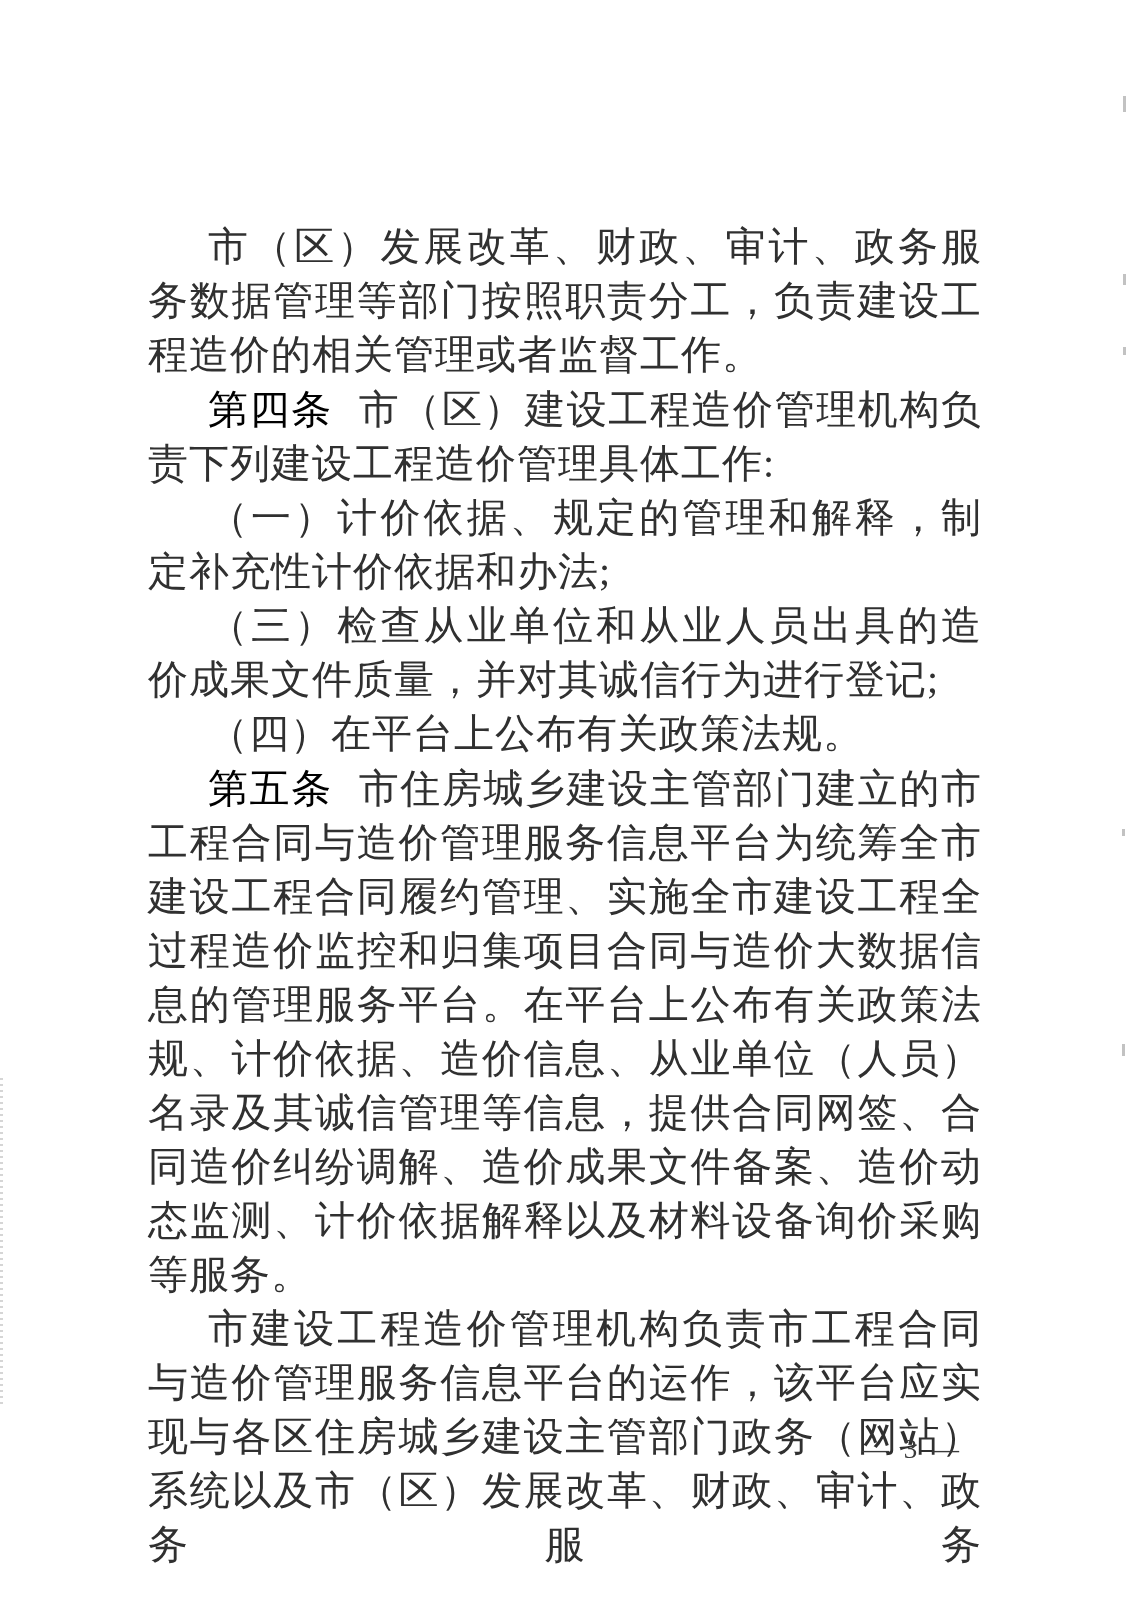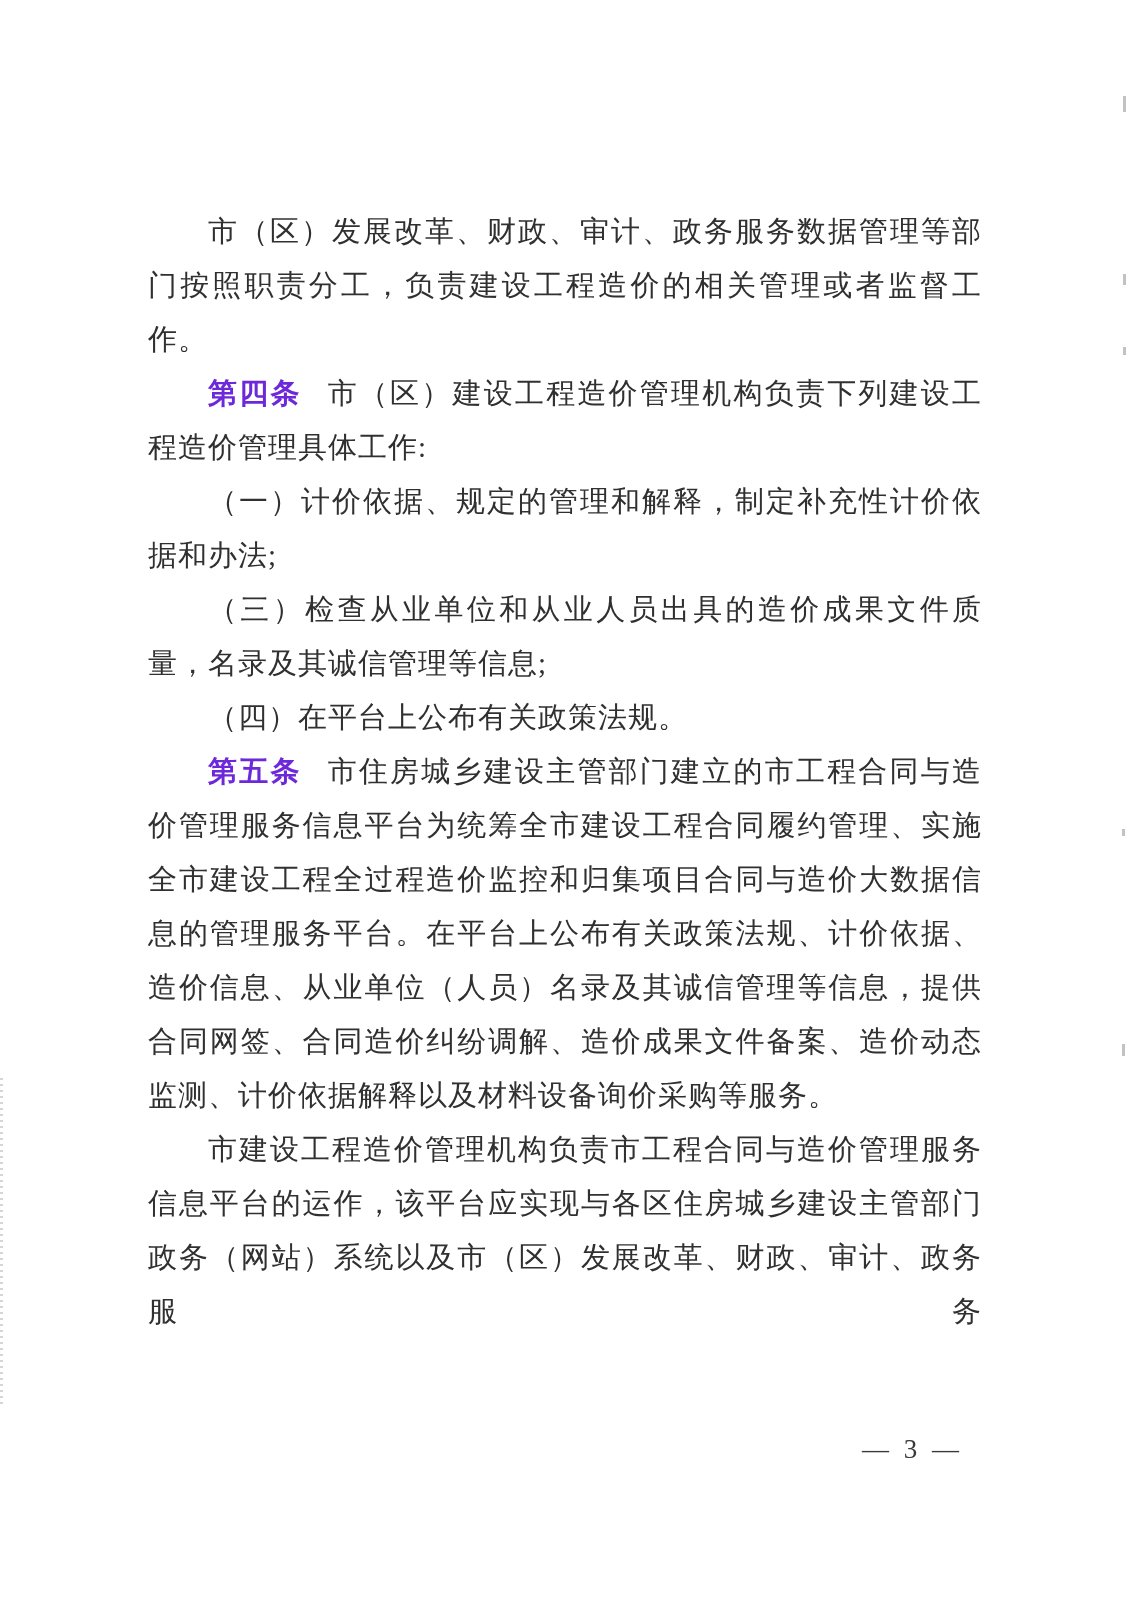--- a/index.html
+++ b/index.html
@@ -11,39 +11,39 @@
     position: relative;
     width: 1131px;
     height: 1600px;
     background: #ffffff;
     overflow: hidden;
     font-family: "Liberation Serif", serif;
   }
   .content {
     position: absolute;
     left: 148px;
-    top: 204px;
+    top: 220px;
     width: 834px;
     color: #303030;
-    font-size: 29px;
+    font-size: 40px;
     line-height: 54px;
   }
   .para {
     margin: 0;
     text-align: justify;
     text-indent: 60px;
     letter-spacing: 1px;
   }
   .para.flush-last {
     text-align-last: justify;
   }
   .art-num {
     font-family: "Liberation Sans", sans-serif;
-    font-weight: 700;
-    color: #6d28d9;
+    font-weight: 400;
+    color: #000000;
     padding-right: 26px;
     margin-top: 40px;
   }
   .page-number {
     position: absolute;
     top: 1434px;
     right: 168px;
     font-size: 27px;
     letter-spacing: 4px;
     color: #3a3a3a;
@@ -80,21 +80,21 @@
 
   <div class="content">
 
     <p class="para"><span>市（区）发展改革、财政、审计、政务服务数据管理等部门按照职责分工，负责建设工程造价的相关管理或者监督工作。</span></p>
 
     <p class="para"><span class="art-num">第四条</span><span>市（区）建设工程造价管理机构负责下列建设工程造价管理具体工作:</span></p>
 
     <p class="para"><span>（一）计价依据、规定的管理和解释，制定补充性计价依据和办法;</span></p>
 
 
-    <p class="para"><span>（三）检查从业单位和从业人员出具的造价成果文件质量，名录及其诚信管理等信息;</span></p>
+    <p class="para"><span>（三）检查从业单位和从业人员出具的造价成果文件质量，并对其诚信行为进行登记;</span></p>
 
     <p class="para"><span>（四）在平台上公布有关政策法规。</span></p>
 
     <p class="para"><span class="art-num">第五条</span><span>市住房城乡建设主管部门建立的市工程合同与造价管理服务信息平台为统筹全市建设工程合同履约管理、实施全市建设工程全过程造价监控和归集项目合同与造价大数据信息的管理服务平台。在平台上公布有关政策法规、计价依据、造价信息、从业单位（人员）名录及其诚信管理等信息，提供合同网签、合同造价纠纷调解、造价成果文件备案、造价动态监测、计价依据解释以及材料设备询价采购等服务。</span></p>
 
     <p class="para flush-last"><span>市建设工程造价管理机构负责市工程合同与造价管理服务信息平台的运作，该平台应实现与各区住房城乡建设主管部门政务（网站）系统以及市（区）发展改革、财政、审计、政务服务</span></p>
 
   </div>
 
   <div class="page-number">— 3 —</div>

